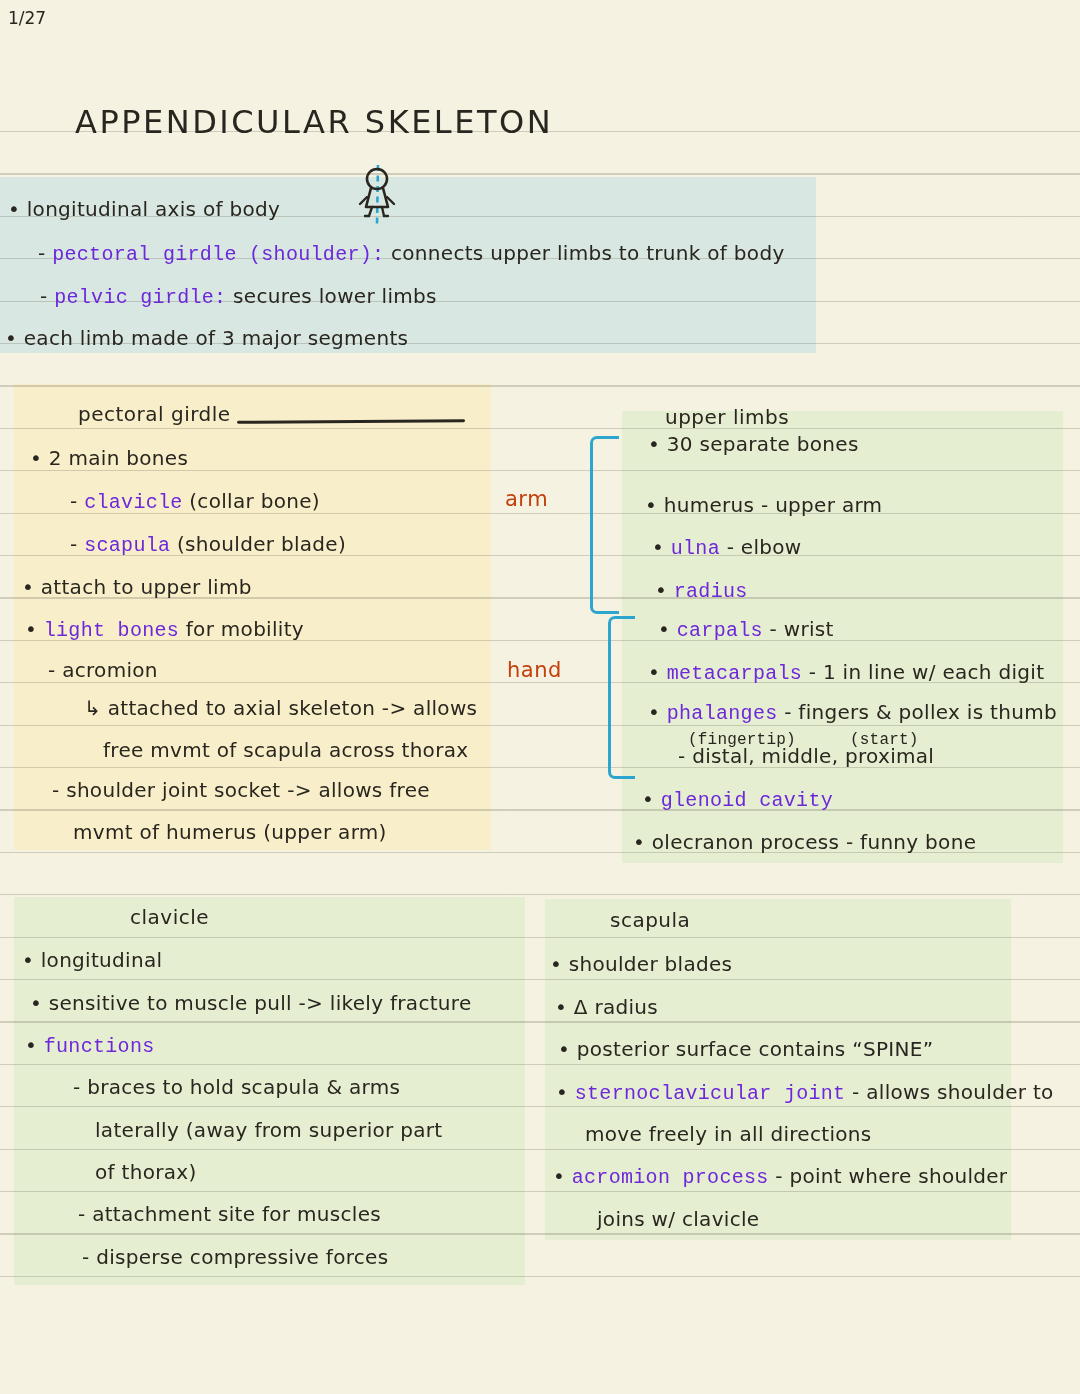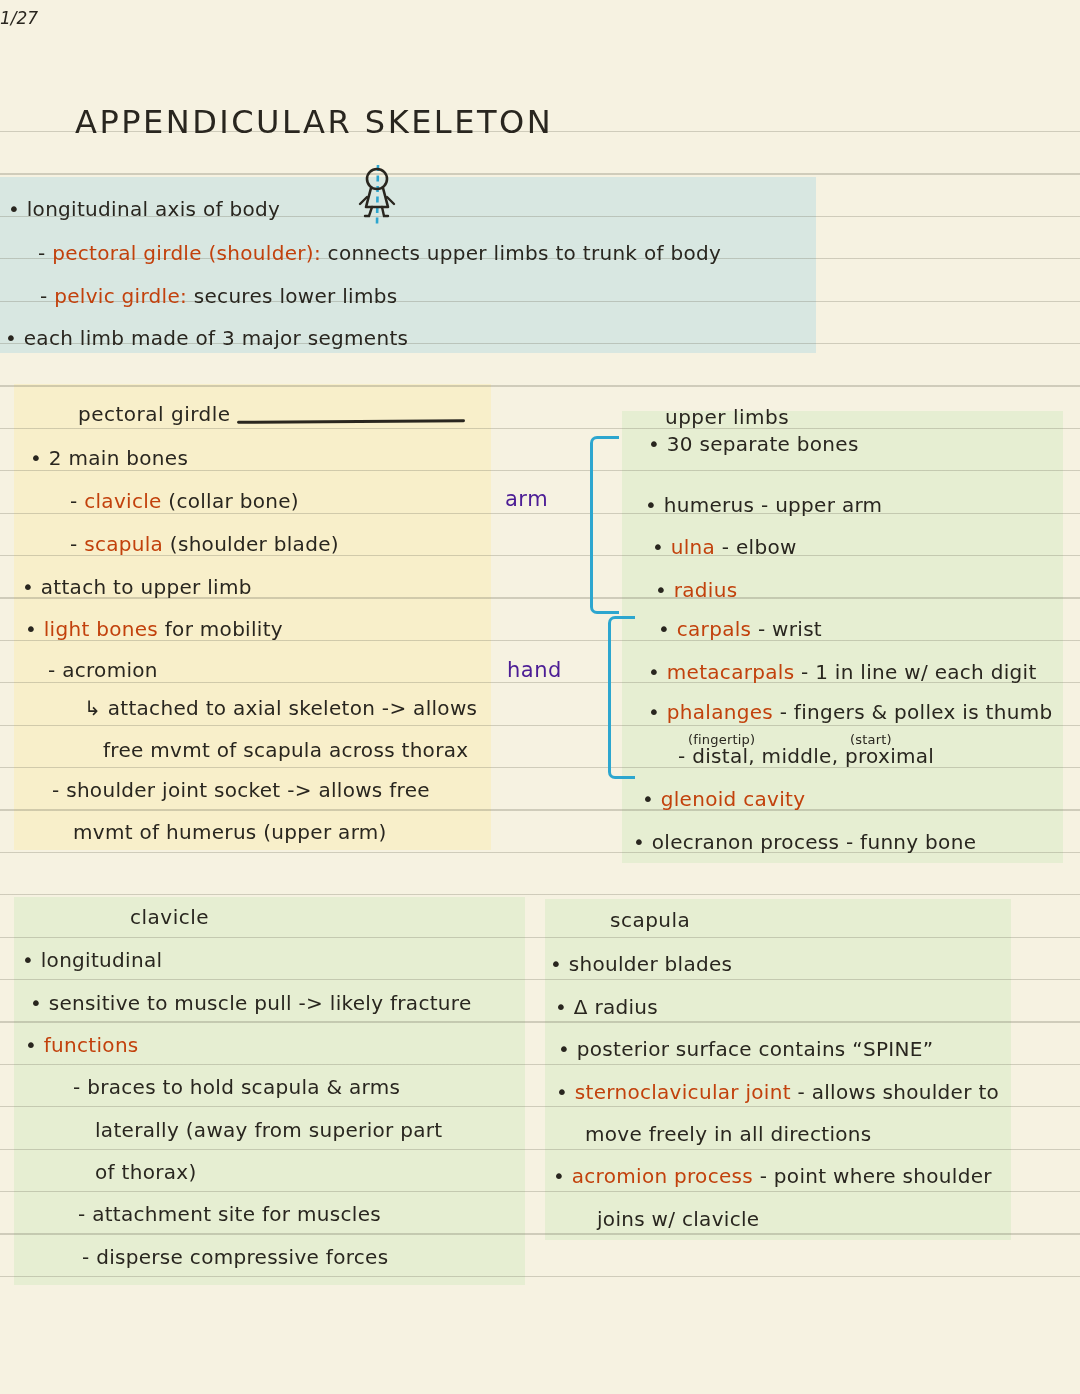--- a/index.html
+++ b/index.html
@@ -19,37 +19,37 @@
     position:absolute;left:0;right:0;top:131px;height:1148px;z-index:2;
     background:repeating-linear-gradient(to bottom,
       rgba(118,116,98,0.30) 0 1.2px, transparent 1.2px 42.4px);
     pointer-events:none;
   }
   .ln{
     position:absolute;z-index:3;white-space:nowrap;
     font-size:20px;letter-spacing:.3px;line-height:26px;
     color:#29261f;
   }
-  .ln .r{color:#c2410c;}
-  .sm{font-size:13px;letter-spacing:.2px;}
-  .page-date{position:absolute;left:0;top:8px;font-size:17px;z-index:3;font-style:italic;}
+  .ln .r{color:#6d28d9;font-family:Liberation Mono, monospace;}
+  .sm{font-size:16px;letter-spacing:.2px;font-family:Liberation Mono, monospace;}
+  .page-date{position:absolute;left:8px;top:8px;font-size:17px;z-index:3;}
   .page-title{
     position:absolute;left:75px;top:103px;z-index:3;
     font-size:32px;letter-spacing:2.5px;
   }
   .sec-title{position:absolute;z-index:3;font-size:20px;letter-spacing:.5px;}
   .underline{position:absolute;z-index:3;background:#29261f;height:2.5px;border-radius:2px;}
   .bracket{
     position:absolute;z-index:3;
     border-left:3.5px solid #2da6cf;
     border-top:3.5px solid #2da6cf;
     border-bottom:3.5px solid #2da6cf;
     border-radius:7px 0 0 7px;
   }
-  .pen-label{position:absolute;z-index:3;font-size:21px;color:#4c1d95;letter-spacing:.5px;}
+  .pen-label{position:absolute;z-index:3;font-size:21px;color:#c2410c;letter-spacing:.5px;}
   svg{display:block;}
 </style>
 </head>
 <body>
 
 <div class="hl teal" style="left:0;top:177px;width:816px;height:176px"></div>
 <div class="hl yellow" style="left:14px;top:384px;width:477px;height:466px"></div>
 <div class="hl green" style="left:622px;top:411px;width:441px;height:452px"></div>
 <div class="hl green" style="left:14px;top:897px;width:511px;height:388px"></div>
 <div class="hl green" style="left:545px;top:899px;width:466px;height:341px"></div>

